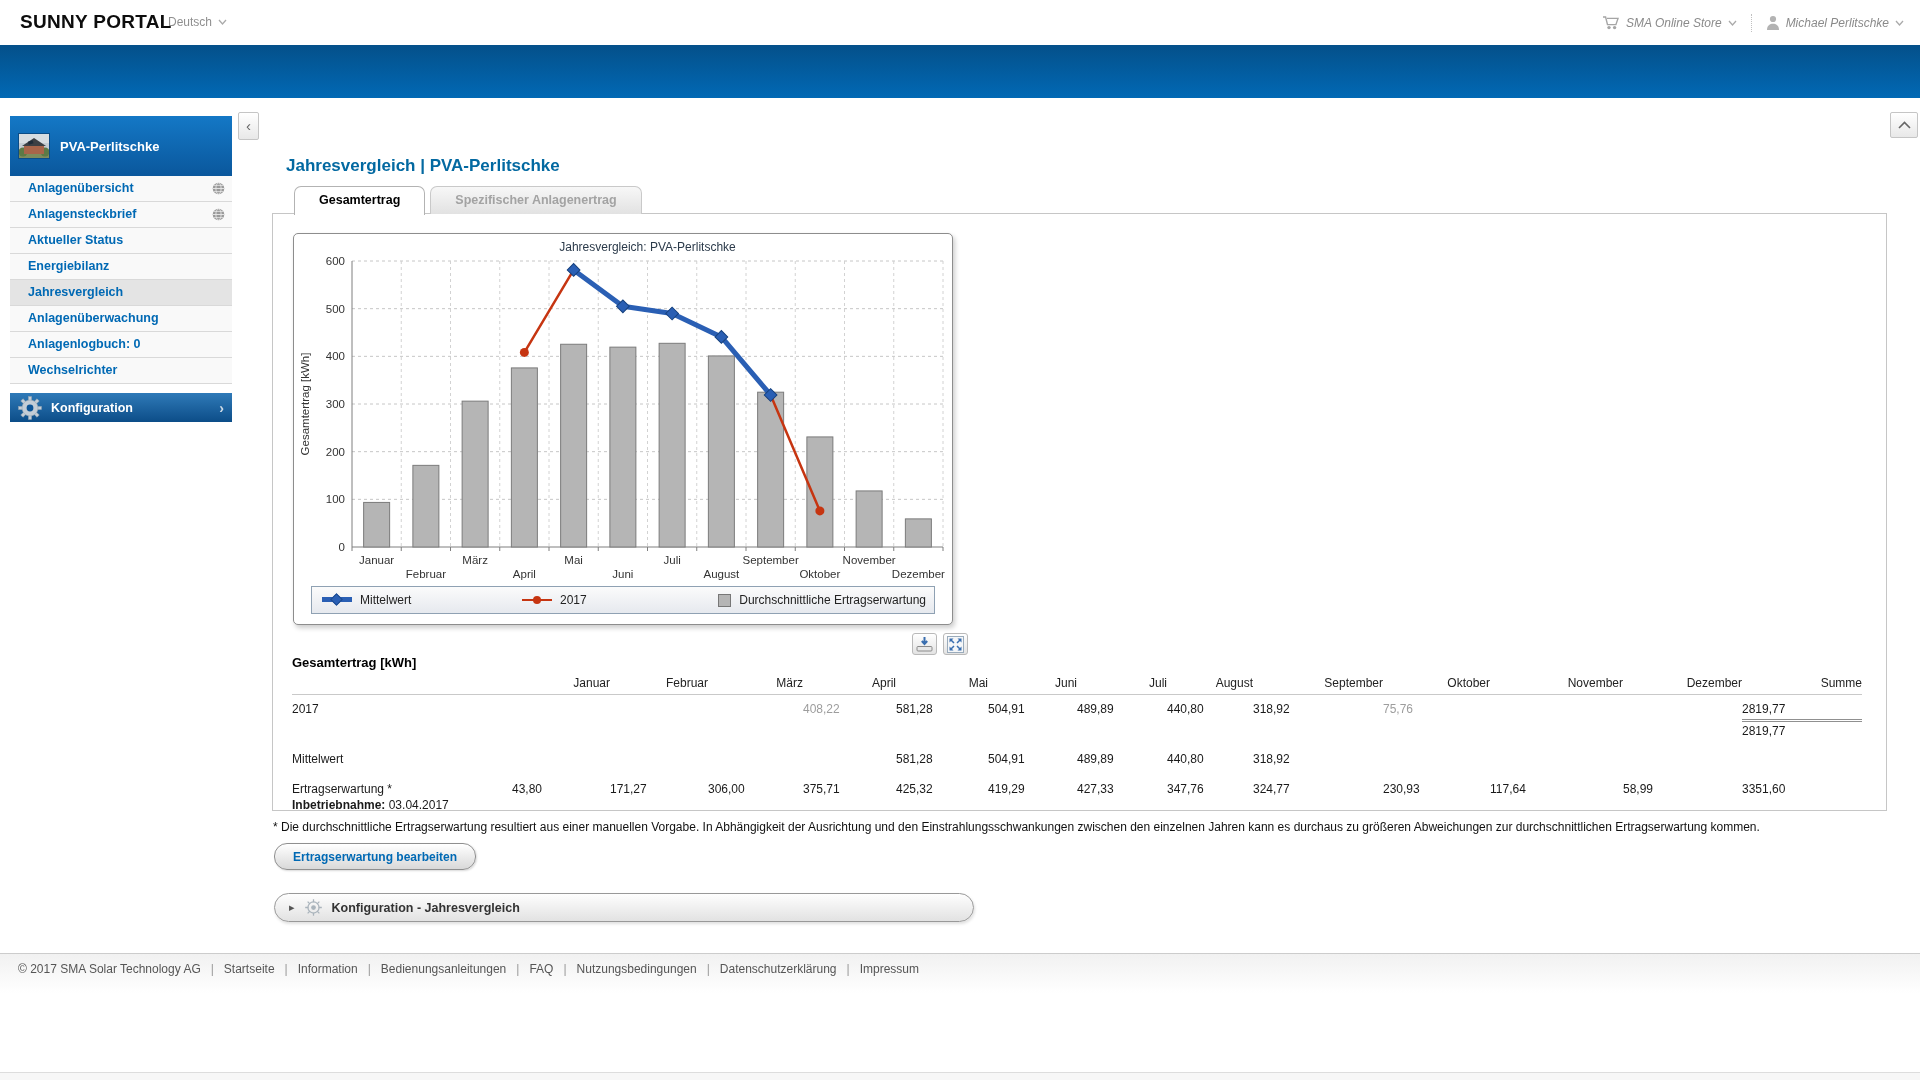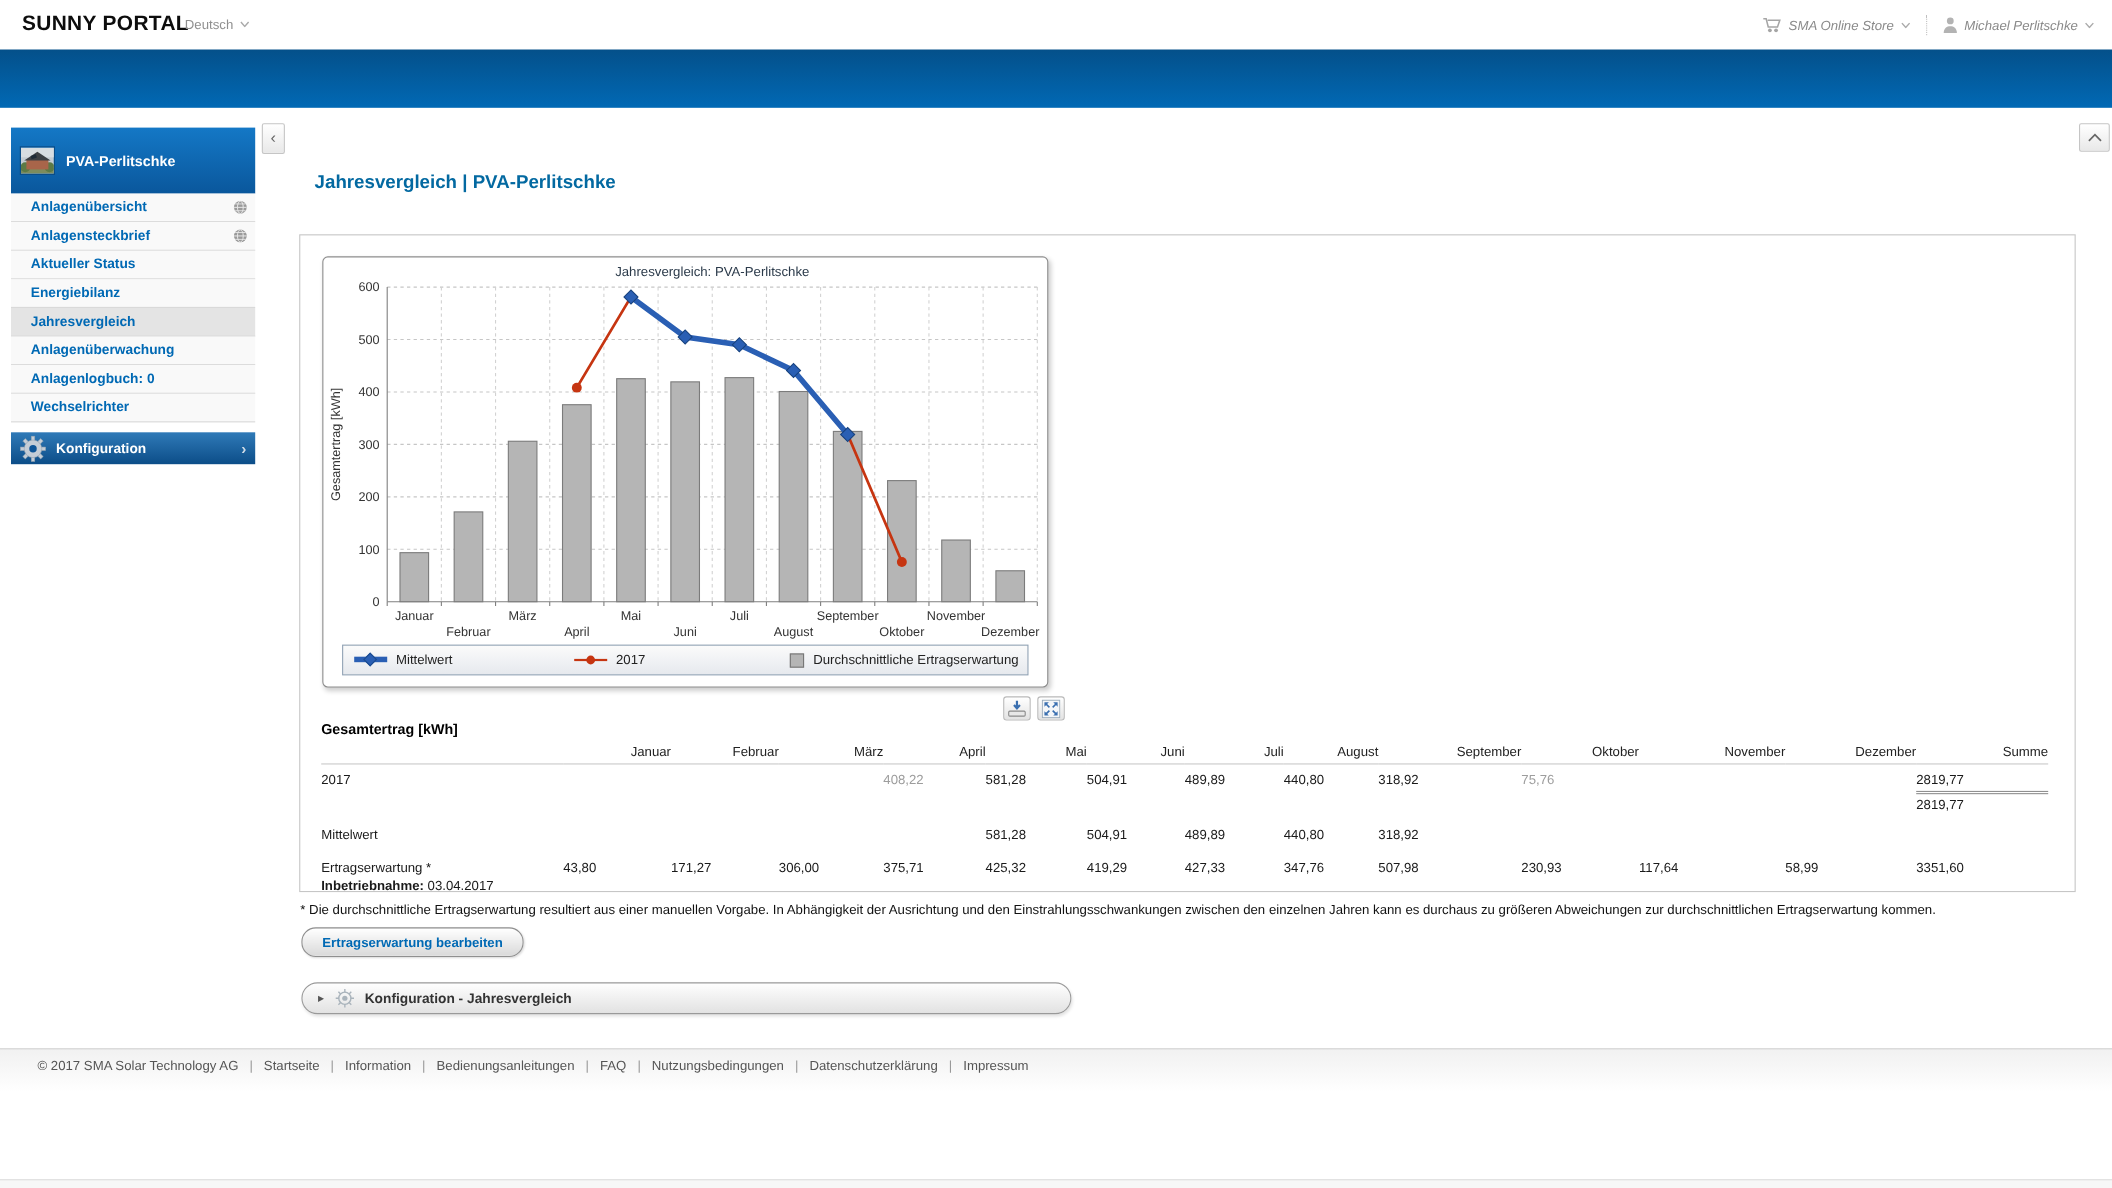--- a/index.html
+++ b/index.html
@@ -100,21 +100,21 @@
             font-family:"Liberation Sans",sans-serif;}
   .config-bar{position:absolute;left:274px;top:893px;width:700px;height:29px;border:1px solid #999;
               border-radius:15px;background:linear-gradient(#fefefe,#e2e2e2);display:flex;align-items:center;
               gap:9px;padding:0 14px;box-sizing:border-box;cursor:pointer;box-shadow:1px 2px 3px rgba(0,0,0,.12);}
   .config-bar .tri{color:#555;font-size:11px;}
   .config-bar .cfg-label{font-weight:bold;font-size:12.5px;color:#333;}
 
   
   .pfooter{position:absolute;left:0;top:953px;width:100%;height:40px;border-top:1px solid #ccc;
            background:linear-gradient(#f1f1f1,#ffffff);font-size:12px;color:#555;box-sizing:border-box;
-           padding:8px 0 0 34px;display:flex;gap:10px;align-items:flex-start;}
+           padding:8px 0 0 18px;display:flex;gap:10px;align-items:flex-start;}
   .flink{cursor:pointer;}
   .fsep{color:#999;}
   .bottom-strip{position:absolute;left:0;top:1072px;width:100%;height:8px;background:#f7f7f7;
                 border-top:1px solid #ddd;}
 </style>
 </head>
 <body>
 
 <div id="app">
 
@@ -214,20 +214,24 @@
 
   <button class="collapse-btn">‹</button>
   <button class="scrolltop-btn">
     <svg width="13" height="8">
         <polyline points="1,7 6.5,1.5 12,7" fill="none" stroke="#666" stroke-width="1.6"></polyline>
       </svg>
   </button>
 
   <h1 class="page-title">Jahresvergleich | PVA-Perlitschke</h1>
 
+  <div class="tabs">
+    <div class="tab active">Gesamtertrag</div>
+    <div class="tab">Spezifischer Anlagenertrag</div>
+  </div>
 
   <section class="panel">
     <div class="chartbox">
       <svg id="chart-svg" width="656" height="386">
           <text x="353.5" y="17" text-anchor="middle" font-size="12" fill="#2b3a4a">Jahresvergleich: PVA-Perlitschke</text>
           <text x="51" y="317" text-anchor="end" font-size="11.5" fill="#333">0</text>
           <line x1="58" y1="265.3333333333333" x2="649" y2="265.3333333333333" stroke="#c6c6c6" stroke-dasharray="3,3"></line>
           <text x="51" y="269.3333333333333" text-anchor="end" font-size="11.5" fill="#333">100</text>
           <line x1="58" y1="217.66666666666669" x2="649" y2="217.66666666666669" stroke="#c6c6c6" stroke-dasharray="3,3"></line>
           <text x="51" y="221.66666666666669" text-anchor="end" font-size="11.5" fill="#333">200</text>
@@ -433,21 +437,21 @@
           <tr class="ertrag">
             <td class="lbl">Ertragserwartung *<div class="sub"><b>Inbetriebnahme:</b> 03.04.2017</div></td>
             <td class="">43,80</td>
             <td class="">171,27</td>
             <td class="">306,00</td>
             <td class="">375,71</td>
             <td class="">425,32</td>
             <td class="">419,29</td>
             <td class="">427,33</td>
             <td class="">347,76</td>
-            <td class="">507,98</td>
+            <td class="">324,77</td>
             <td class="">230,93</td>
             <td class="">117,64</td>
             <td class="">58,99</td>
             <td class="">3351,60</td>
           </tr>
         </tbody>
       </table>
   </section>
 
   <p class="footnote">* Die durchschnittliche Ertragserwartung resultiert aus einer manuellen Vorgabe. In Abhängigkeit der Ausrichtung und den Einstrahlungsschwankungen zwischen den einzelnen Jahren kann es durchaus zu größeren Abweichungen zur durchschnittlichen Ertragserwartung kommen.</p>

